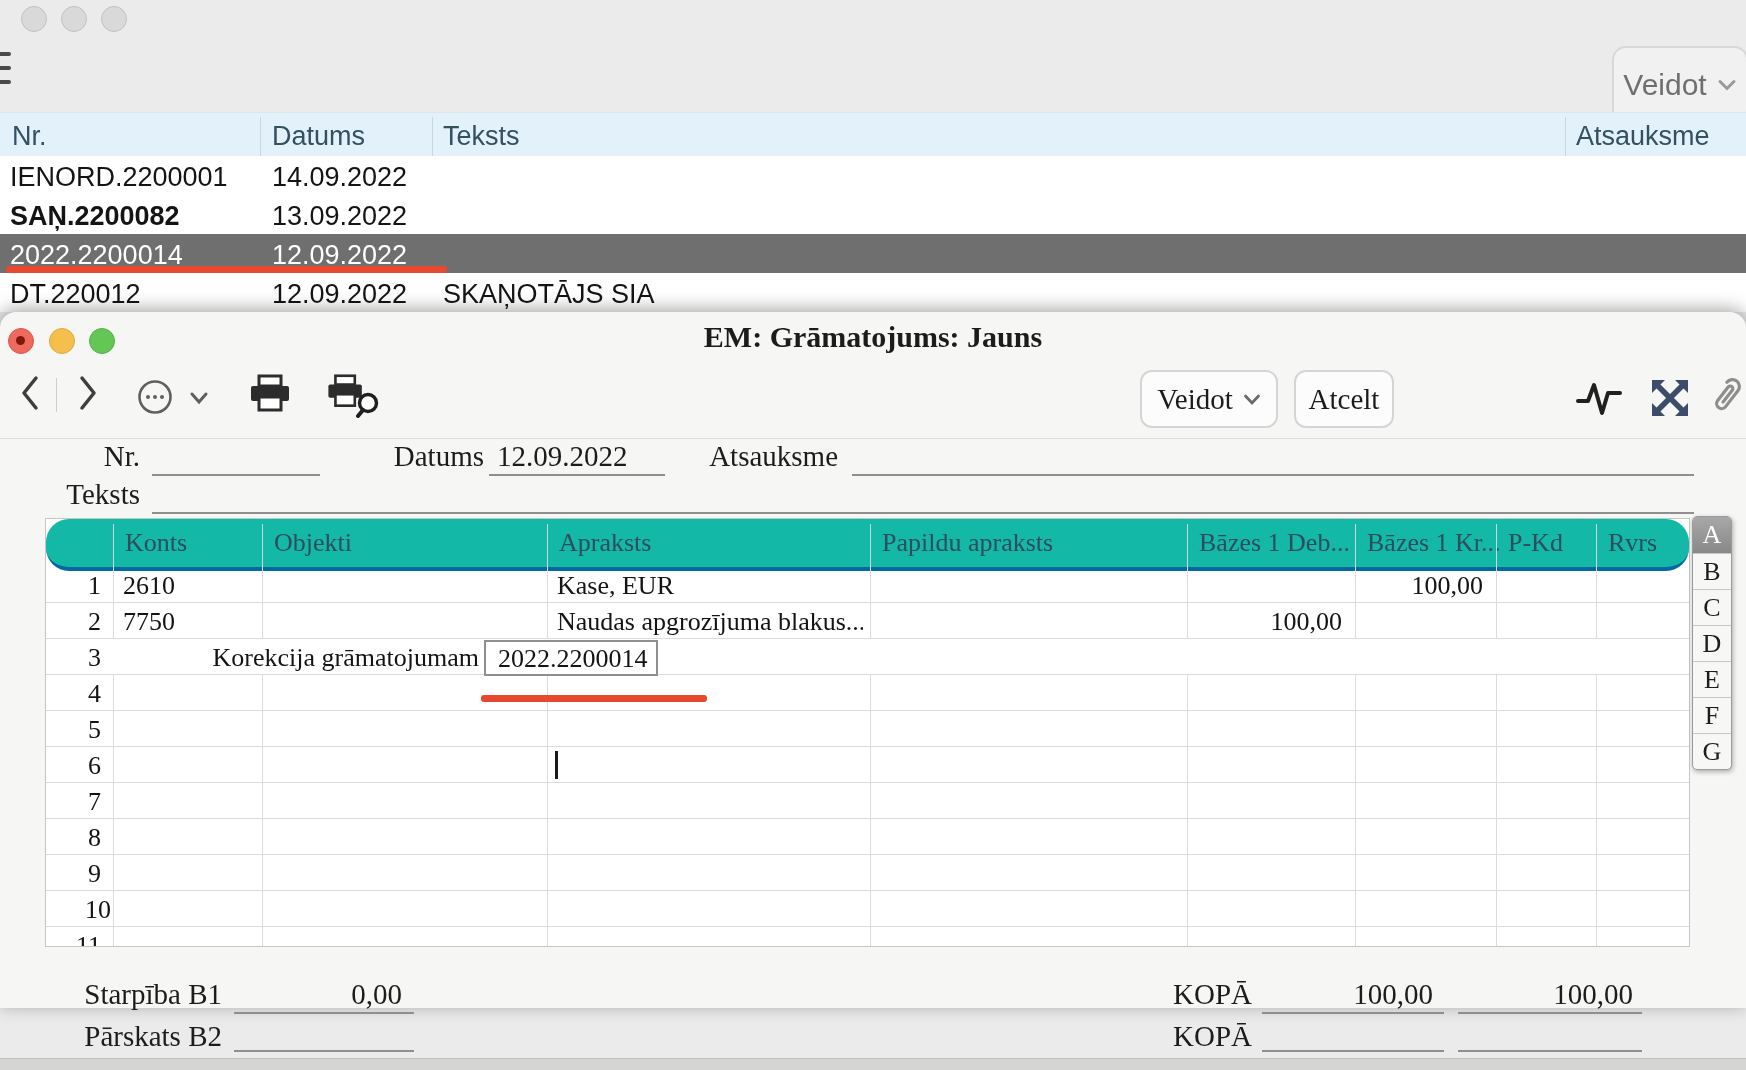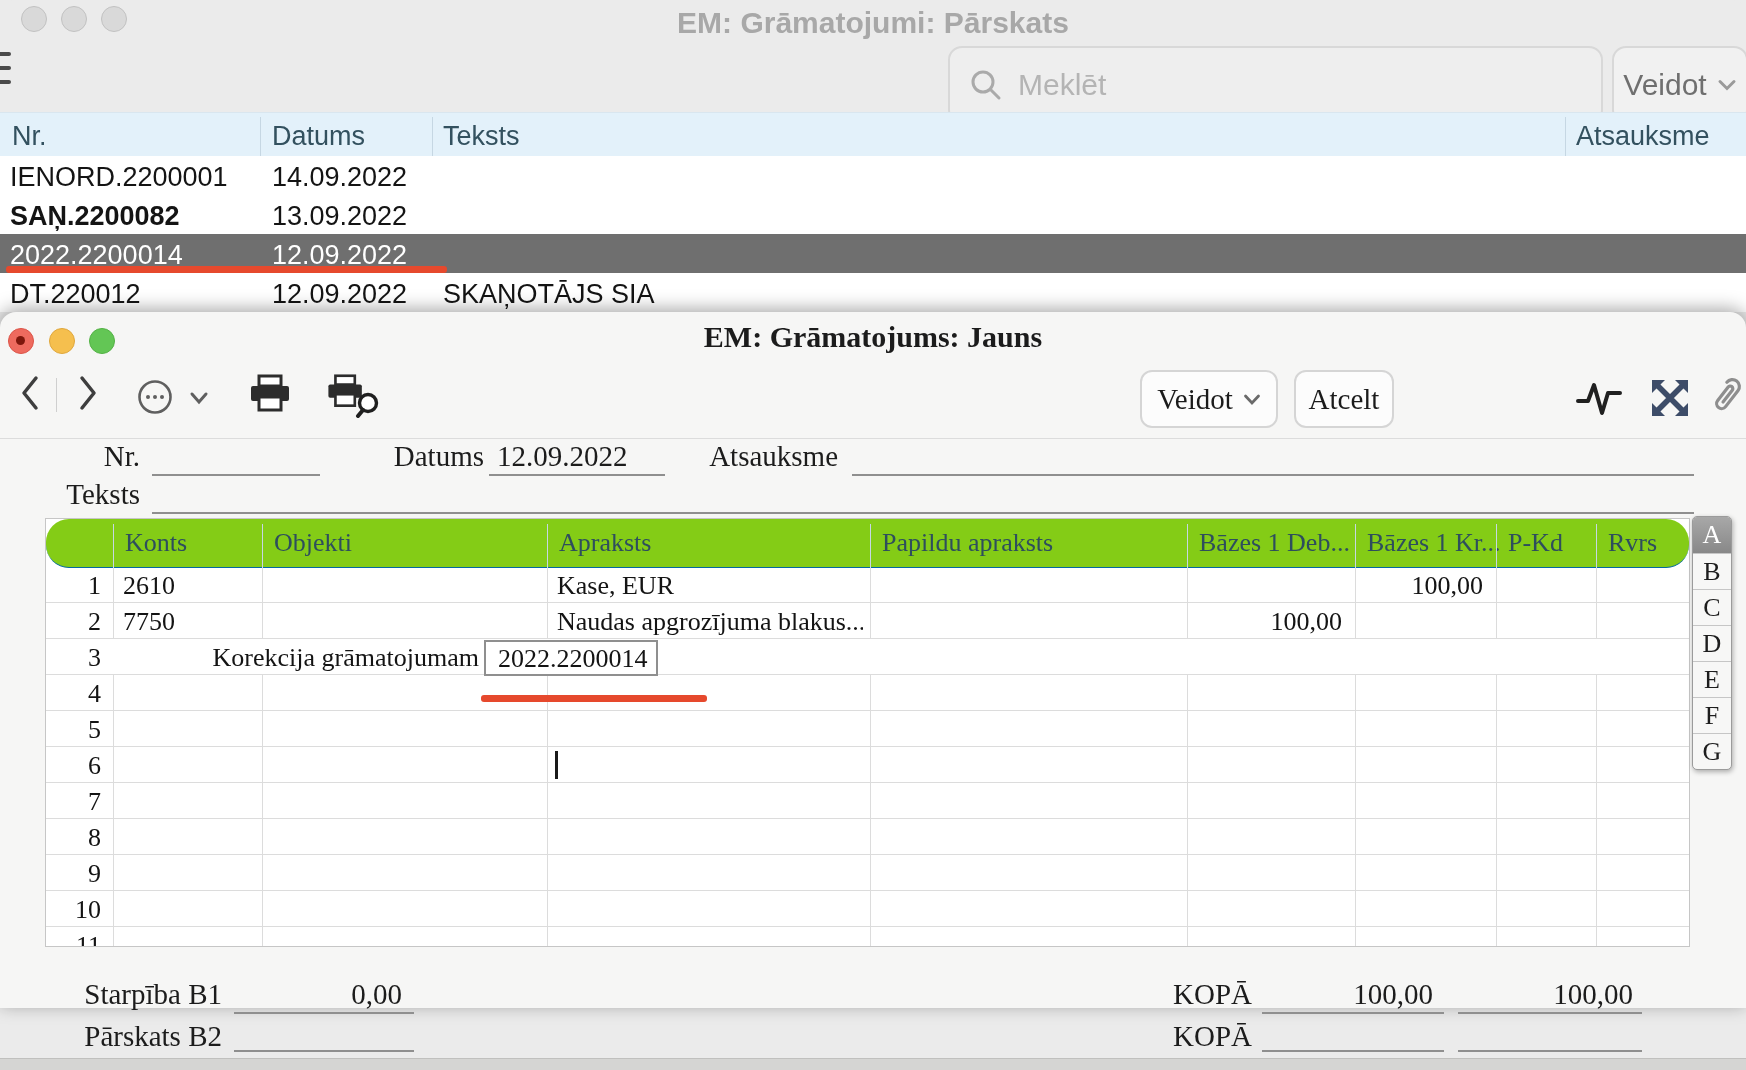--- a/index.html
+++ b/index.html
@@ -34,21 +34,21 @@
   .tl.green{background:#63c655;border:1px solid #52b244;}
   .tb-div{top:66px;width:1px;height:34px;background:#cfcfcf;}
   .btn{top:58px;height:58px;background:#fcfcfc;border:2px solid #d5d5d5;border-radius:12px;display:flex;align-items:center;justify-content:center;gap:10px;font-size:29px;color:#1b1b1b;box-sizing:border-box;}
   .hr{height:1px;background:#dcdcdc;left:0;width:1746px;}
   .flabel{font-size:29px;color:#1c1c1c;text-align:right;white-space:nowrap;}
   .fvalue{font-size:29px;color:#1c1c1c;white-space:nowrap;}
   .uline{border-top:2px solid #8f8f8f;height:0;}
 
   
   .grid{left:45px;top:206px;width:1643px;height:427px;background:#ffffff;border:1px solid #c6c6c6;overflow:hidden;box-sizing:content-box;}
-  .ghead{left:0;top:0;width:1643px;height:48px;background:#84cc16;border-bottom:1px solid #0369a1;border-radius:23px;}
+  .ghead{left:0;top:0;width:1643px;height:48px;background:#14b8a6;border-bottom:4px solid #0369a1;border-radius:23px;}
   .ghead .h{top:9px;font-size:26px;color:#2e4e5d;white-space:nowrap;}
   .gv{top:48px;bottom:0;width:1px;background:#dcdcdc;}
   .gvh{top:5px;height:43px;width:1px;background:#c6d7e3;}
   .grow{left:0;width:1643px;height:36px;border-bottom:1px solid #dcdcdc;box-sizing:border-box;}
   .grow .c{position:absolute;top:4px;font-size:26px;color:#141414;white-space:nowrap;overflow:hidden;}
   .num{text-align:right;}
   .corr-cell{border:2px solid #8f8f8f;background:#ffffff;z-index:3;}
   .cursor{width:3px;background:#1a1a1a;z-index:3;}
 
   
@@ -63,35 +63,25 @@
 </style>
 </head>
 <body>
 
 <div id="stage">
 
   <div class="abs ow">
     <div class="abs tl gray" style="left:21px;"></div>
     <div class="abs tl gray" style="left:61px;"></div>
     <div class="abs tl gray" style="left:101px;"></div>
-    <div class="abs ow-title">EM: Grāmatojumi: Pārskats</div>
 
     <div class="abs hamb" style="top:52px;"></div>
     <div class="abs hamb" style="top:66px;"></div>
     <div class="abs hamb" style="top:80px;"></div>
 
-    <div class="abs search">
-      <span style="margin-left:18px;">
-        <svg width="36" height="36" viewBox="0 0 36 36">
-            <circle cx="15" cy="15" r="10" fill="none" stroke="#aaaaaa" stroke-width="3"></circle>
-            <line x1="22.5" y1="22.5" x2="31" y2="31" stroke="#aaaaaa" stroke-width="3" stroke-linecap="round"></line>
-          </svg>
-      </span>
-      <span class="ph">Meklēt</span>
-    </div>
 
     <div class="abs btn-top">
       <span>Veidot</span>
       <span>
         <svg width="20" height="14" viewBox="0 0 20 14">
             <path d="M3 3.5 L10 10.5 L17 3.5" fill="none" stroke="#9a9a9a" stroke-width="3" stroke-linecap="round"></path>
           </svg>
       </span>
     </div>
 
@@ -284,21 +274,21 @@
       <div class="abs grow" style="top:264px;">
         <span class="c num" style="left:0;width:55px;">7</span>
       </div>
       <div class="abs grow" style="top:300px;">
         <span class="c num" style="left:0;width:55px;">8</span>
       </div>
       <div class="abs grow" style="top:336px;">
         <span class="c num" style="left:0;width:55px;">9</span>
       </div>
       <div class="abs grow" style="top:372px;">
-        <span class="c num" style="left:0;width:55px;">10</span>
+        <span class="c num" style="left:10px;width:55px;">10</span>
       </div>
       <div class="abs grow" style="top:408px;">
         <span class="c num" style="left:0;width:55px;">11</span>
       </div>
     </div>
 
     <div class="abs tabs">
       <div class="tab active">A</div>
       <div class="tab">B</div>
       <div class="tab">C</div>

